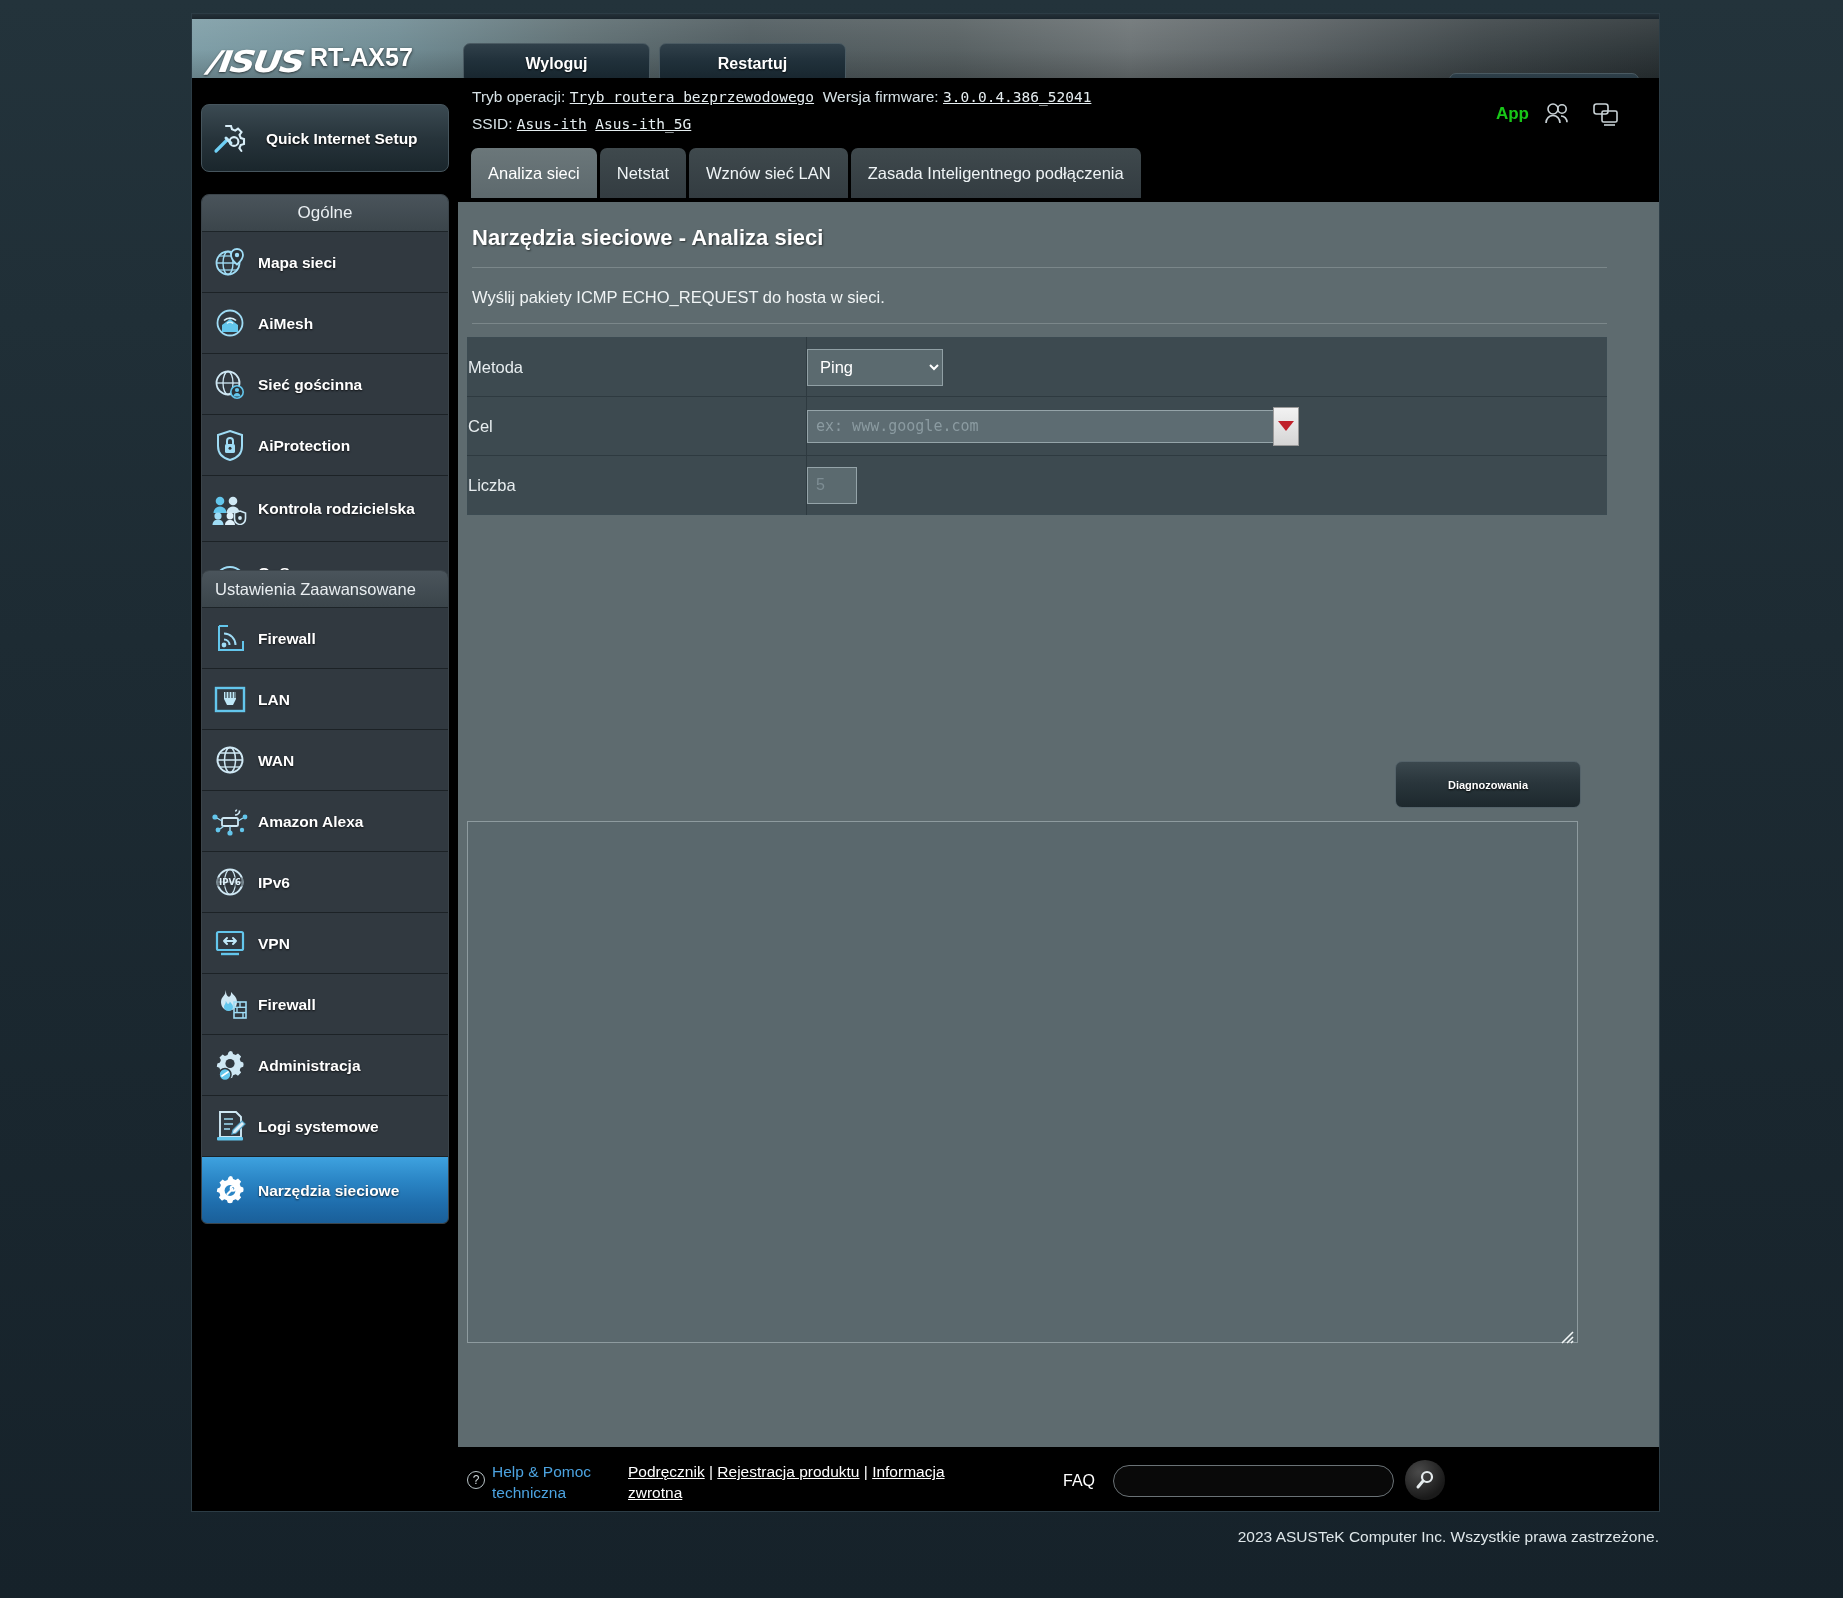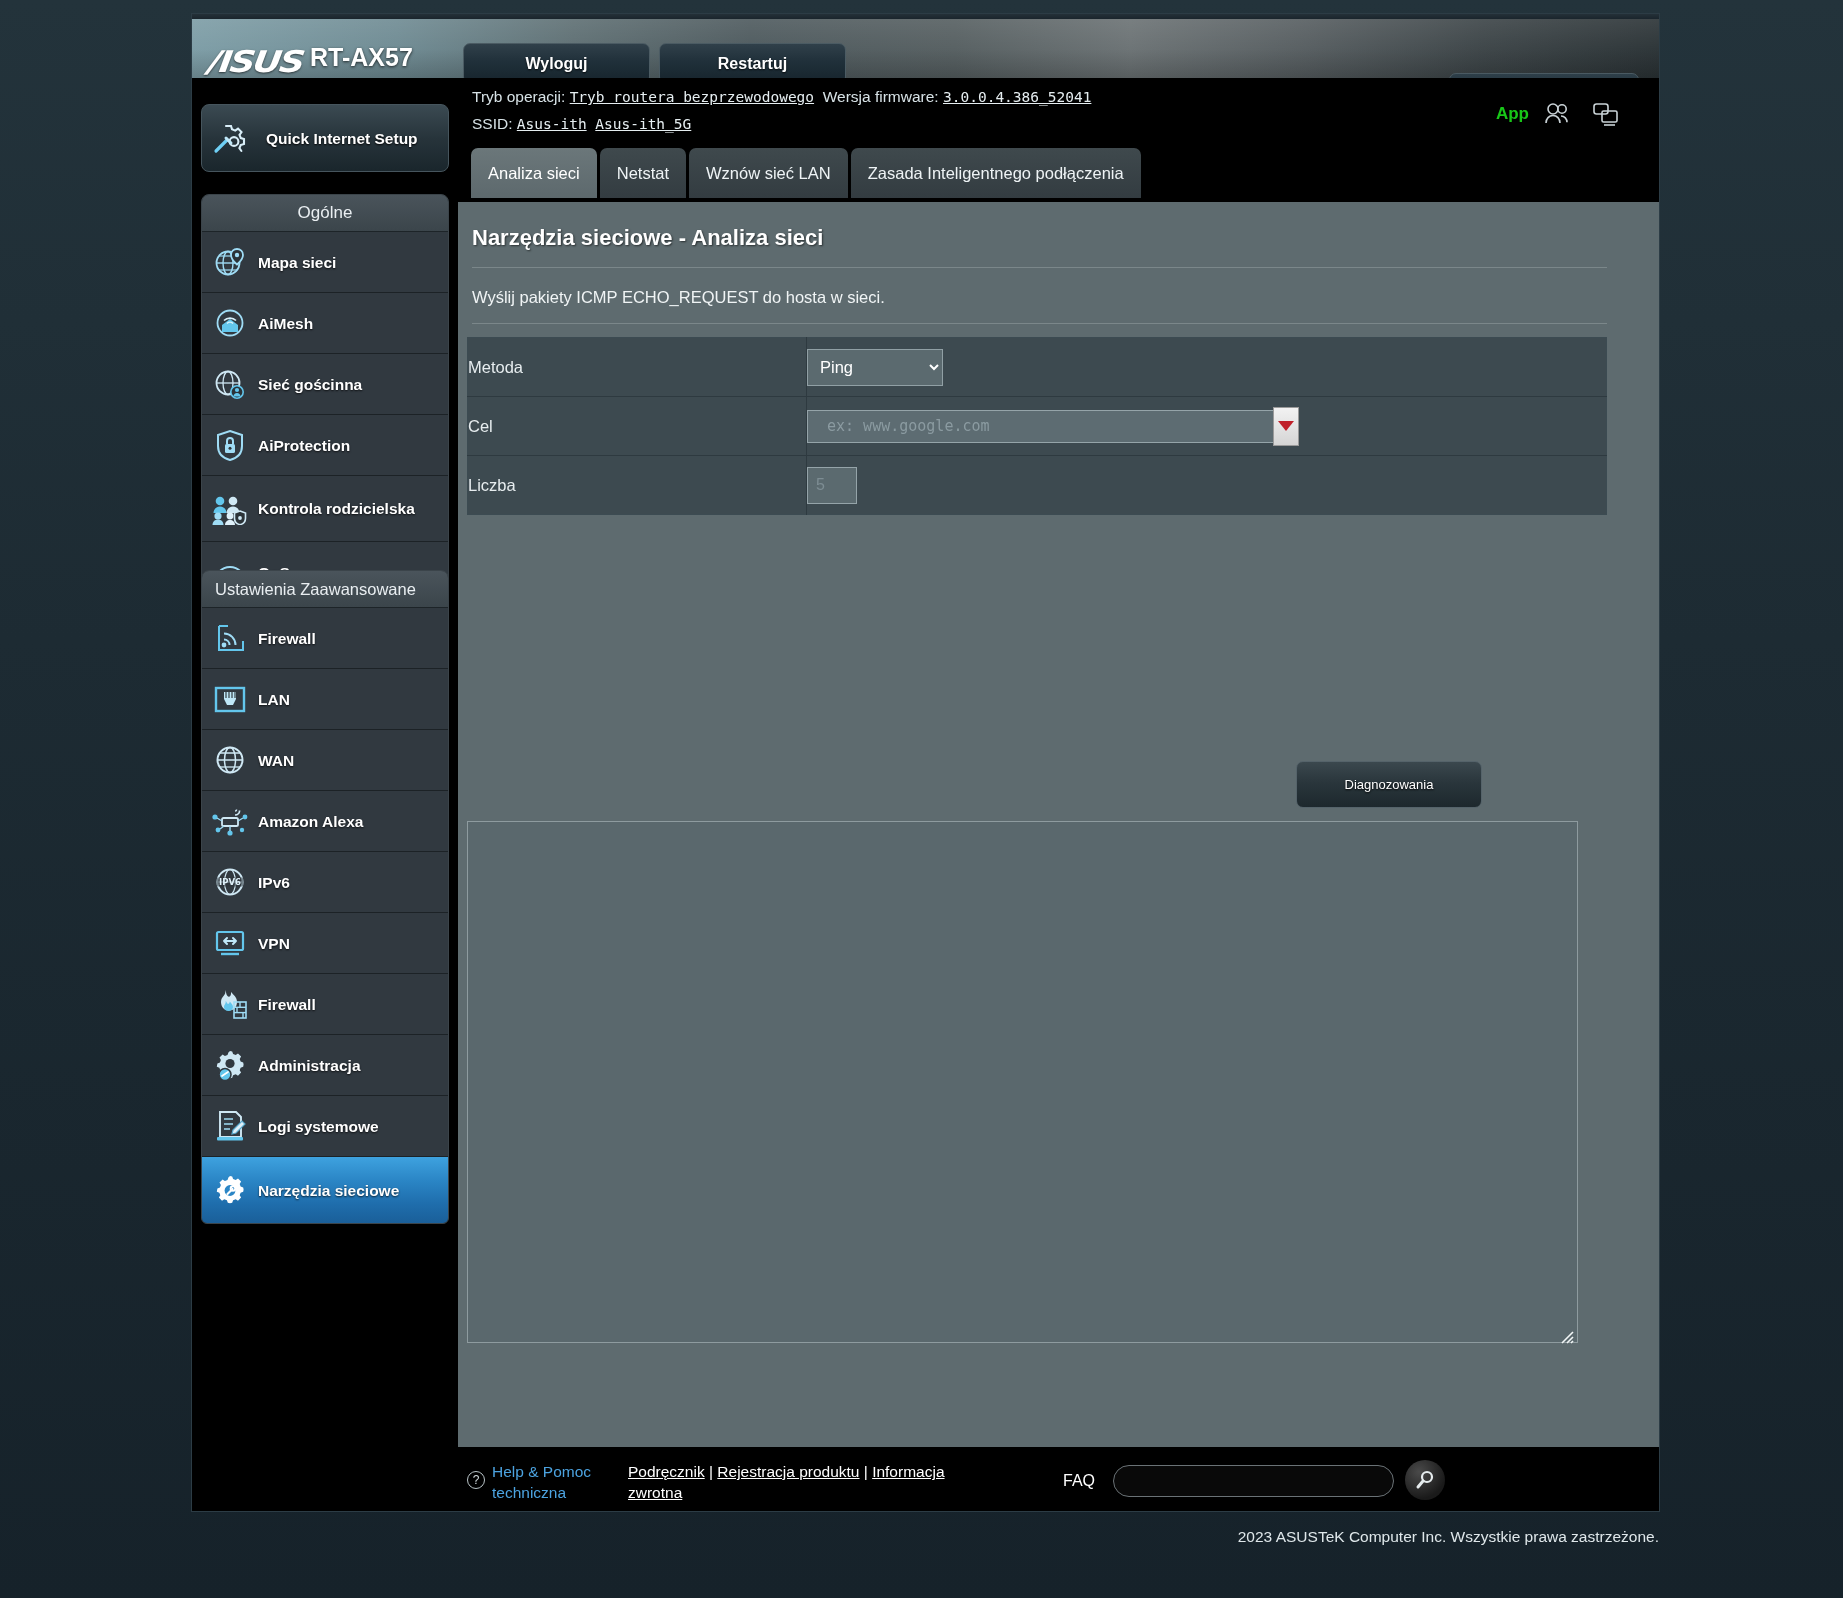--- a/index.html
+++ b/index.html
@@ -234,21 +234,21 @@
     font-family: "Liberation Sans", sans-serif;
     padding-left: 8px;
     cursor: pointer;
   }
   .target-wrap { position: relative; width: 483px; height: 33px; }
   input.ctl-target {
     width: 483px; height: 33px;
     background: #5d6c72; border: 1px solid #95a4a9;
     color: #ffffff; font-size: 15px;
     font-family: "DejaVu Sans Mono", monospace;
-    padding-left: 19px;
+    padding-left: 8px;
   }
   input.ctl-target::placeholder { color: #8b9ba1; }
   .dd-btn {
     position: absolute; right: -9px; top: -3px;
     width: 26px; height: 39px;
     background: linear-gradient(180deg,#f2f2f2 0%, #d5d5d5 100%);
     border: 1px solid #9a9a9a;
     display:flex; align-items:center; justify-content:center;
     cursor: pointer;
   }
@@ -259,27 +259,27 @@
     display:block;
   }
   input.ctl-count {
     width: 50px; height: 37px;
     background: #5b6a6f; border: 1px solid #95a4a9;
     color: #fff; font-size: 16px; padding-left: 8px;
   }
   input.ctl-count::placeholder { color: #7d8d93; }
 
   #btn-diagnose {
-    position: absolute; left: 931px; top: 559px;
+    position: absolute; left: 1030px; top: 559px;
     transform: translateX(-50%);
     width: 186px; height: 47px;
     border-radius: 7px;
     background: linear-gradient(180deg,#3b484e 0%, #2a363c 45%, #1d282d 100%);
     border: 1px solid #55636a;
-    color: #fff; font-size: 13px; font-weight: normal;
+    color: #fff; font-size: 11px; font-weight: bold;
     display:flex; align-items:center; justify-content:center;
     text-shadow: 0 1px 2px #000;
     cursor: pointer;
   }
   #result-box {
     position: absolute; left: 9px; top: 619px;
     width: 1111px; height: 522px;
     background: #5a686d;
     border: 1px solid #8e9b9f;
     color: #e9eef0; font-size: 15px;

